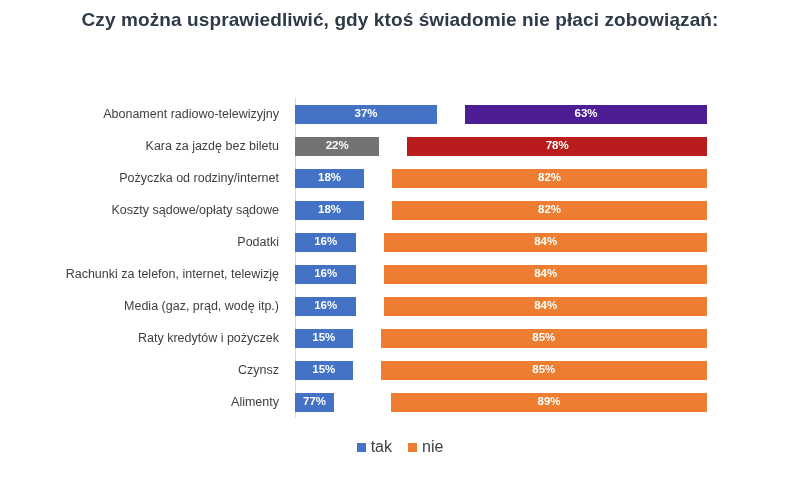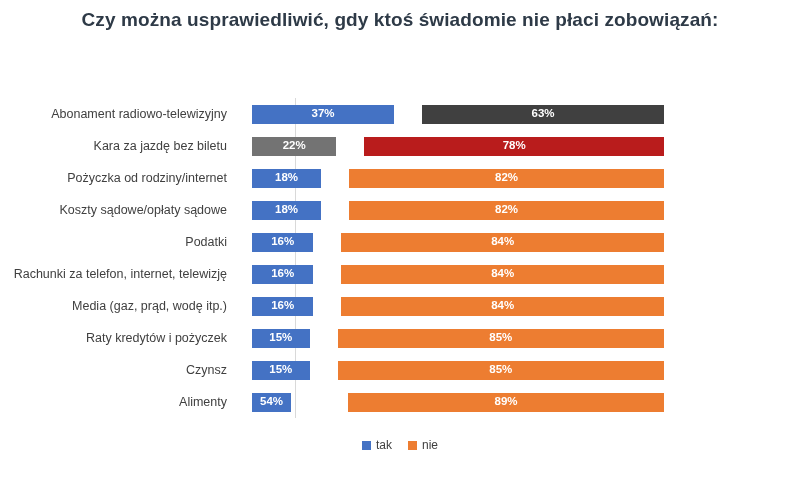--- a/index.html
+++ b/index.html
@@ -44,23 +44,23 @@
     top: 0;
     left: 0;
     width: 800px;
   }
   .row {
     display: flex;
     align-items: center;
     height: 32px;
   }
   .row-label {
-    width: 252px;
+    width: 295px;
     text-align: right;
-    padding-right: 25px;
+    padding-right: 16px;
     box-sizing: border-box;
     font-size: 12.5px;
     color: #404040;
     white-space: nowrap;
   }
   .bar-track {
     position: relative;
     width: 412px;
     height: 19px;
     display: flex;
@@ -110,41 +110,41 @@
     gap: 5px;
   }
   .legend-swatch {
     width: 9px;
     height: 9px;
     display: inline-block;
   }
   .legend-swatch.yes { background: #4472c4; }
   .legend-swatch.no { background: #ed7d31; }
   .legend-label {
-    font-size: 12px;
+    font-size: 16px;
     color: #404040;
   }
 </style>
 </head>
 <body>
 
 <div class="chart-wrap">
 
   <div class="chart-title">Czy można usprawiedliwić, gdy ktoś świadomie nie płaci zobowiązań:</div>
 
   <div class="plot-area">
     <div class="axis-line"></div>
     <div class="rows" id="rows">
         <div class="row">
           <div class="row-label">Abonament radiowo-telewizyjny</div>
           <div class="bar-track">
             <div class="seg seg-yes" style="width: 37%; background: rgb(68, 114, 196);">
               <span class="seg-lbl">37%</span>
             </div>
-            <div class="seg seg-no" style="width: 63%; background: #404040;">
+            <div class="seg seg-no" style="width: 63%; background: #4c1d95;">
               <span class="seg-lbl">63%</span>
             </div>
           </div>
         </div>
         <div class="row">
           <div class="row-label">Kara za jazdę bez biletu</div>
           <div class="bar-track">
             <div class="seg seg-yes" style="width: 22%; background: #737373;">
               <span class="seg-lbl">22%</span>
             </div>
@@ -227,21 +227,21 @@
             </div>
             <div class="seg seg-no" style="width: 85%; background: rgb(237, 125, 49);">
               <span class="seg-lbl">85%</span>
             </div>
           </div>
         </div>
         <div class="row">
           <div class="row-label">Alimenty</div>
           <div class="bar-track">
             <div class="seg seg-yes" style="width: 11%; background: rgb(68, 114, 196);">
-              <span class="seg-lbl">54%</span>
+              <span class="seg-lbl">77%</span>
             </div>
             <div class="seg seg-no" style="width: 89%; background: rgb(237, 125, 49); margin-left: 29px;">
               <span class="seg-lbl">89%</span>
             </div>
           </div>
         </div>
       </div>
   </div>
 
   <div class="legend">

